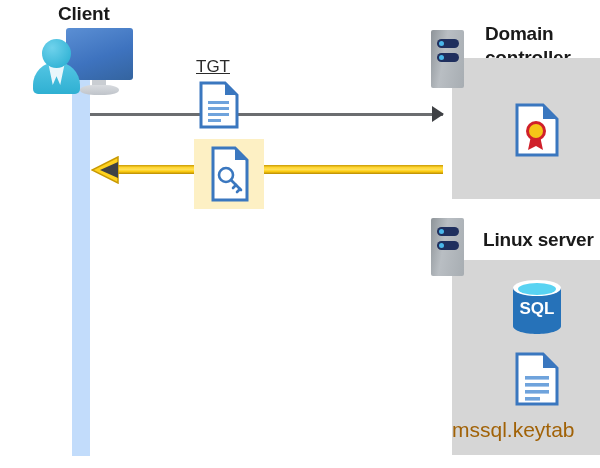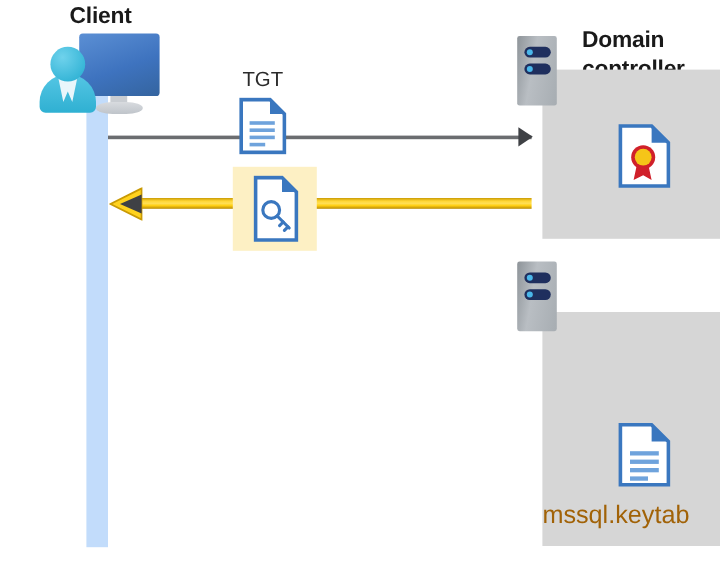--- a/index.html
+++ b/index.html
@@ -124,21 +124,22 @@
 
   
   .highlight {
     background: #fdf0c4;
   }
 
   
   .doc-label {
     font-size: 17px;
     color: #2b2b2b;
-    text-align: center;
+    text-align: left;
+    text-decoration: underline;
   }
   .file-caption {
     font-size: 21px;
     color: #a16207;
   }
 </style>
 </head>
 <body>
 
 <div id="canvas">
@@ -209,28 +210,37 @@
   <div class="abs" style="left:487px; top:103px;">
     <svg width="44" height="54" viewBox="0 0 44 54">
       <path d="M2 2 H28 L42 16 V52 H2 Z" fill="#ffffff" stroke="#3a77bf" stroke-width="3"></path>
       <path d="M28 2 L42 16 H28 Z" fill="#3a77bf"></path>
       <path d="M16 33 L13 47 L21 43 L28 47 L25 33 Z" fill="#d0202a"></path>
       <circle cx="21" cy="28" r="10" fill="#d0202a"></circle>
       <circle cx="21" cy="28" r="7" fill="#f5c518"></circle>
     </svg>
   </div>
 
+  <div class="abs title" style="left:455px; top:228px;">Linux server</div>
 
   <div class="abs panel" style="left:424px; top:260px; width:171px; height:195px;"></div>
 
   <div class="abs server" style="left:403px; top:218px;">
     <div class="bay b1"></div>
     <div class="bay b2"></div>
   </div>
 
+  <div class="abs" style="left:481px; top:278px;">
+    <svg width="56" height="58" viewBox="0 0 56 58">
+      <path d="M4 10 V48 C4 53 16 56 28 56 C40 56 52 53 52 48 V10 Z" fill="#2672b9"></path>
+      <ellipse cx="28" cy="10" rx="24" ry="8" fill="#ffffff"></ellipse>
+      <ellipse cx="28" cy="11" rx="19" ry="6" fill="#59d3f2"></ellipse>
+      <text x="28" y="36" font-family="Liberation Sans, sans-serif" font-size="17" font-weight="bold" fill="#ffffff" text-anchor="middle">SQL</text>
+    </svg>
+  </div>
 
   <div class="abs" style="left:487px; top:352px;">
     <svg width="44" height="54" viewBox="0 0 44 54">
       <path d="M2 2 H28 L42 16 V52 H2 Z" fill="#ffffff" stroke="#3a77bf" stroke-width="3"></path>
       <path d="M28 2 L42 16 H28 Z" fill="#3a77bf"></path>
       <rect x="10" y="24" width="24" height="3.6" fill="#6fa3dc"></rect>
       <rect x="10" y="31" width="24" height="3.6" fill="#6fa3dc"></rect>
       <rect x="10" y="38" width="24" height="3.6" fill="#6fa3dc"></rect>
       <rect x="10" y="45" width="15" height="3.6" fill="#6fa3dc"></rect>
     </svg>

